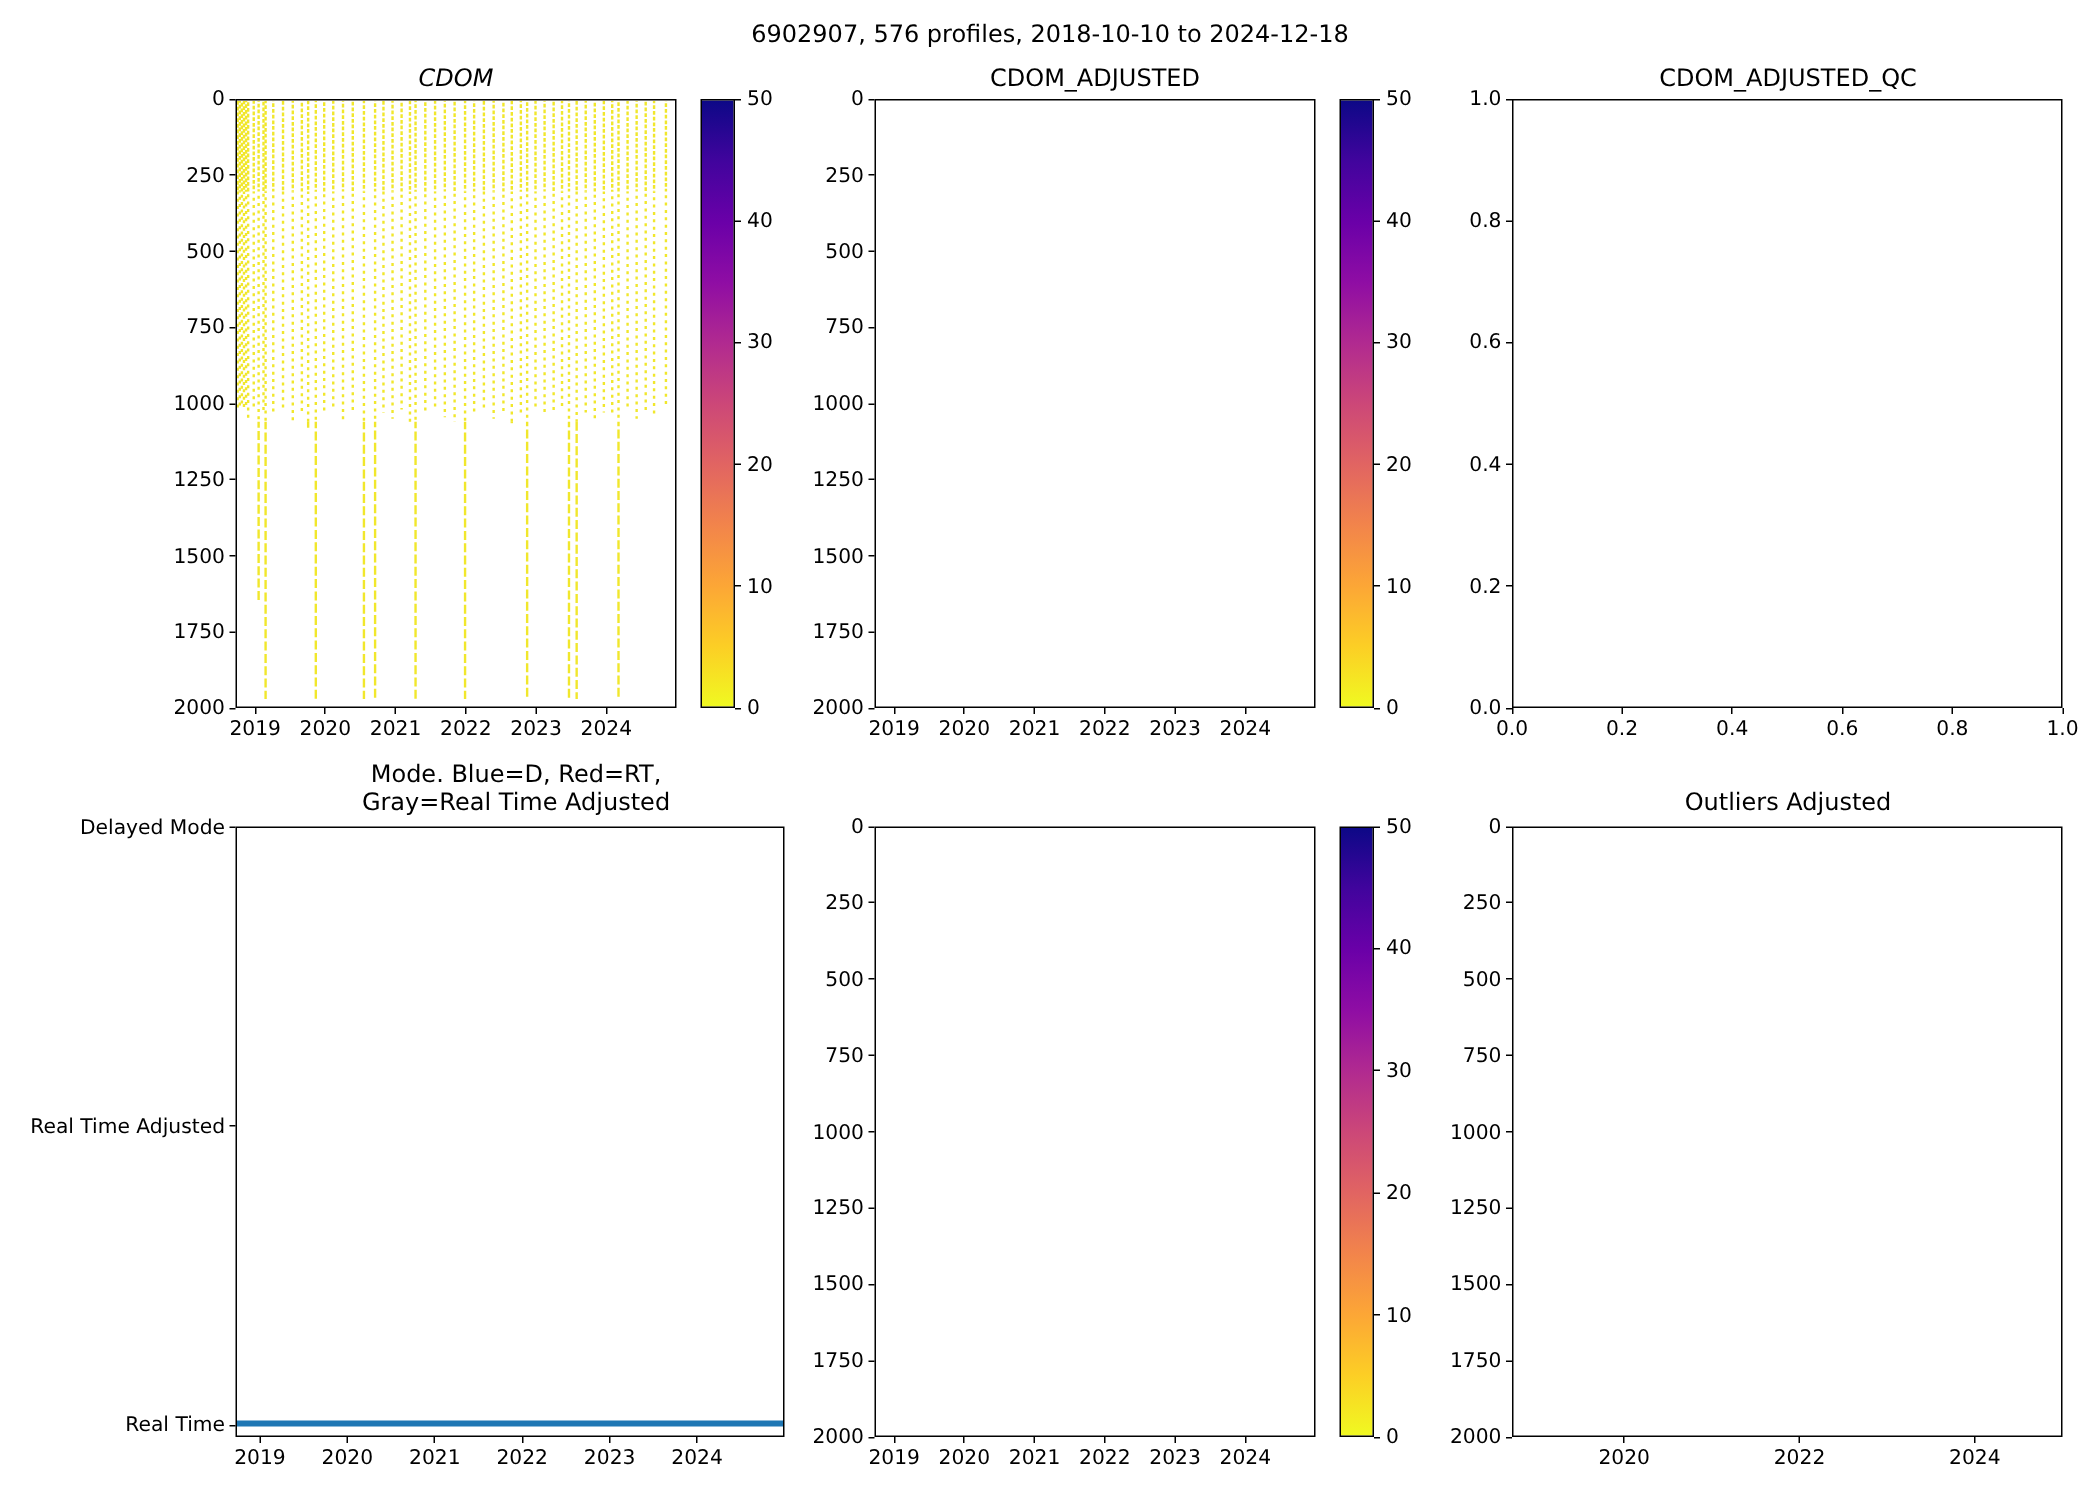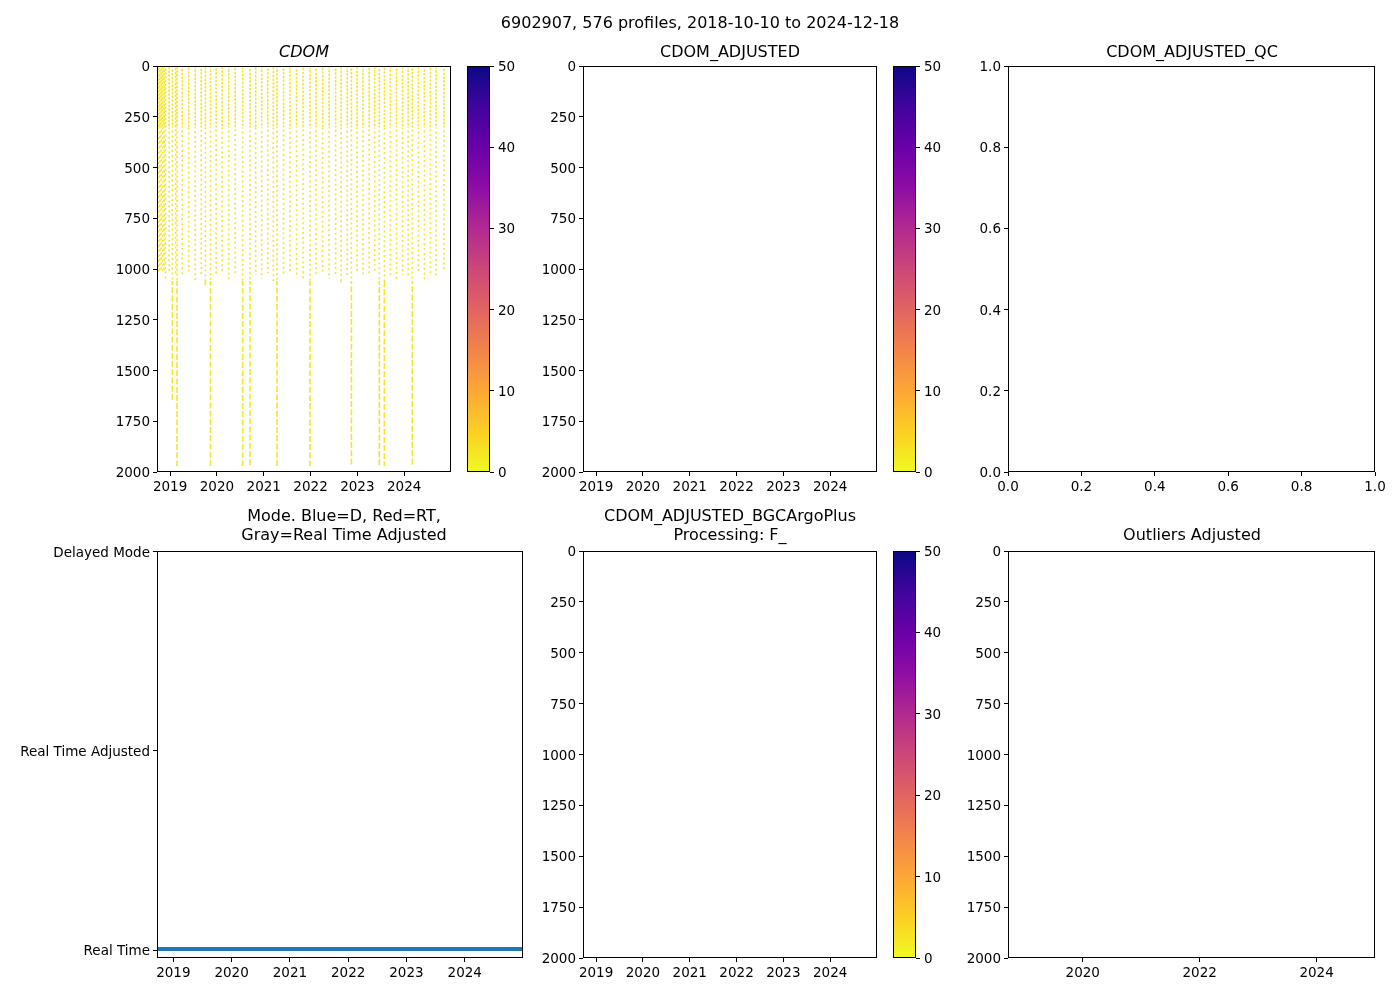--- a/index.html
+++ b/index.html
@@ -36,22 +36,20 @@
 <body>
 
 <div id="figure">
   <div class="suptitle">6902907, 576 profiles, 2018-10-10 to 2024-12-18</div>
 
   <div class="sp-title" id="t-ax1">CDOM</div>
   <div class="sp-title" id="t-ax2">CDOM_ADJUSTED</div>
   <div class="sp-title" id="t-ax3">CDOM_ADJUSTED_QC</div>
   <div class="sp-title" id="t-ax4">Mode. Blue=D, Red=RT,
 Gray=Real Time Adjusted</div>
-  <div class="sp-title" id="t-ax5">CDOM_ADJUSTED_BGCArgoPlus
-Processing: F_</div>
   <div class="sp-title" id="t-ax6">Outliers Adjusted</div>
 
   <div class="plot-area" id="pa-ax1">
       <svg width="292" height="404">
         <line x1="0.4649681528658212" x2="0.4649681528658212" y1="0.404" y2="60.599999999999994" stroke="#f1e72c" stroke-width="1.6" stroke-dasharray="2.5 1.3" stroke-dashoffset="0"></line>
         <line x1="0.4649681528658212" x2="0.4649681528658212" y1="60.599999999999994" y2="205.02999999999997" stroke="#f1e72c" stroke-width="1.6" stroke-dasharray="2 2.9" stroke-dashoffset="0"></line>
         <line x1="1.8598726114632849" x2="1.8598726114632849" y1="0.404" y2="60.599999999999994" stroke="#f1e72c" stroke-width="1.6" stroke-dasharray="2.5 1.3" stroke-dashoffset="1.3333333333333333"></line>
         <line x1="1.8598726114632849" x2="1.8598726114632849" y1="60.599999999999994" y2="206.04" stroke="#f1e72c" stroke-width="1.6" stroke-dasharray="2 2.9" stroke-dashoffset="1.3333333333333333"></line>
         <line x1="3.254777070060748" x2="3.254777070060748" y1="0.404" y2="60.599999999999994" stroke="#f1e72c" stroke-width="1.6" stroke-dasharray="2.5 1.3" stroke-dashoffset="2.6666666666666665"></line>
         <line x1="3.254777070060748" x2="3.254777070060748" y1="60.599999999999994" y2="204.02" stroke="#f1e72c" stroke-width="1.6" stroke-dasharray="2 2.9" stroke-dashoffset="2.6666666666666665"></line>

